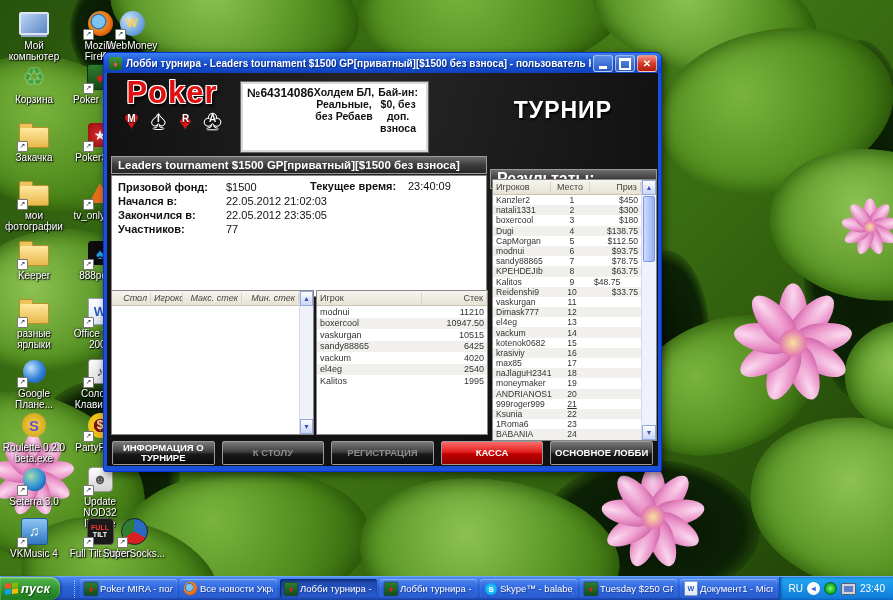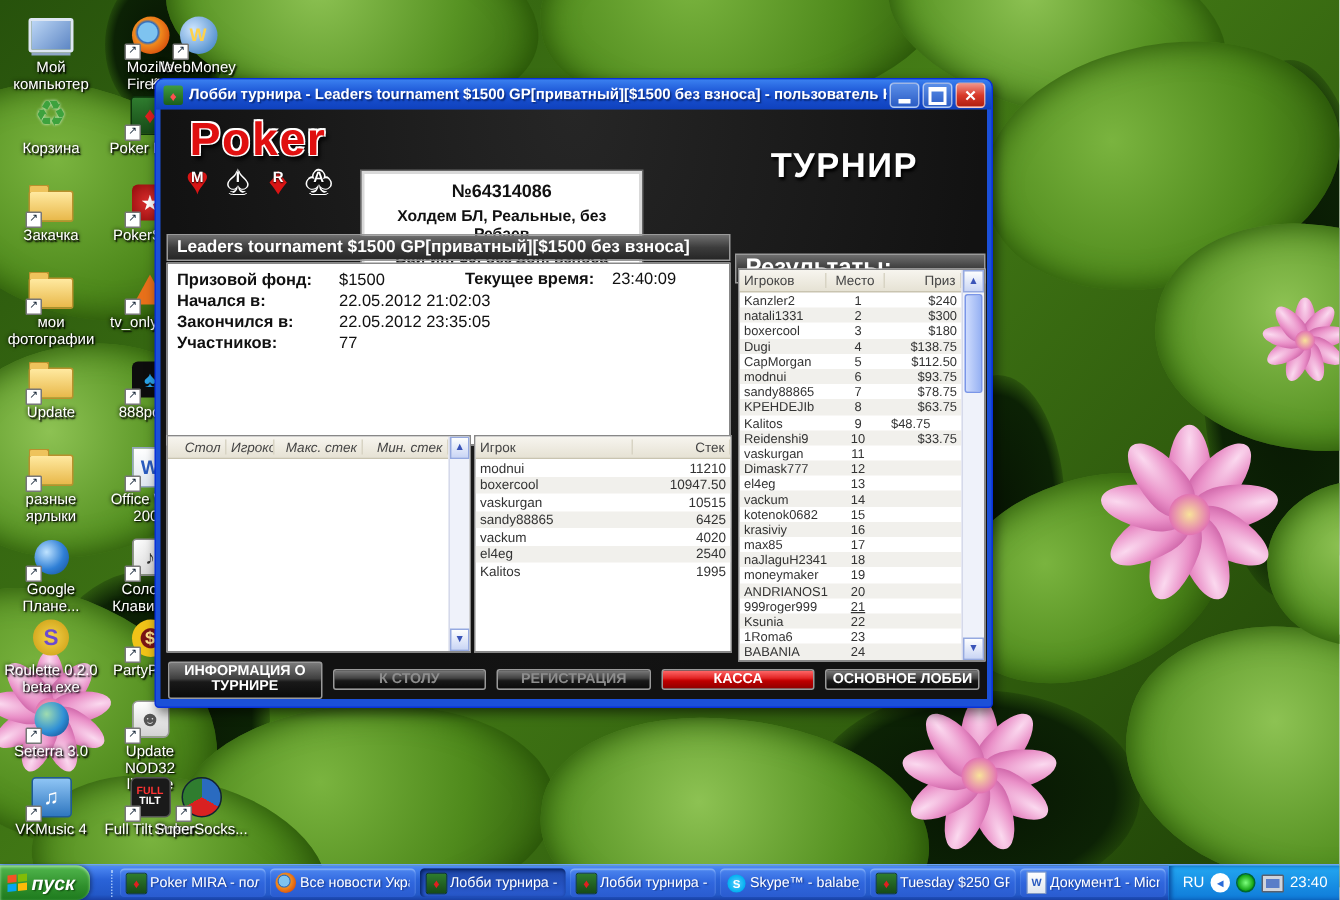--- a/index.html
+++ b/index.html
@@ -91,22 +91,22 @@
             background:radial-gradient(ellipse at 50% 0,#262626,#121212 70%);}
   .logo{position:absolute;left:10px;top:2px;width:110px;text-align:center;}
   .logo-word{font-size:31px;font-weight:bold;color:#e01010;letter-spacing:1px;
              text-shadow:-1px -1px 0 #fff,1px -1px 0 #fff,-1px 1px 0 #fff,1px 1px 0 #fff,2px 3px 3px #000;}
   .suits{display:flex;justify-content:center;gap:1px;margin-top:-6px;}
   .suit{position:relative;font-size:26px;line-height:30px;width:26px;}
   .suit.dk{text-shadow:-1px 0 #fff,1px 0 #fff,0 -1px #fff,0 1px #fff;}
   .suit .lt{position:absolute;left:50%;top:48%;transform:translate(-50%,-50%);
             font-size:10px;font-weight:bold;color:#fff;text-shadow:0 1px 1px #000;}
   .hbox{position:absolute;left:134px;top:9px;width:175px;height:62px;background:#fff;
-        border:2px solid #d9d9d9;outline:1px solid #666;display:flex;flex-direction:column;
-        justify-content:space-around;text-align:center;padding:2px 4px;margin-top:32px;}
+        border:2px solid #d9d9d9;outline:1px solid #666;display:flex;flex-direction:row;
+        justify-content:space-around;text-align:center;padding:2px 4px;}
   .hbox div{font-size:10.5px;font-weight:bold;color:#111;}
   .hbox .num{font-size:12px;}
   .mode{position:absolute;right:46px;top:24px;font-size:23px;font-weight:bold;color:#fff;
         letter-spacing:1px;text-shadow:1px 2px 2px #000;}
   .sbar{position:absolute;background:linear-gradient(#6e6e6e,#3c3c3c 50%,#262626);
         border:1px solid #9a9a9a;color:#fff;font-weight:bold;display:flex;align-items:center;padding:0 6px;}
   #sbarL{left:4px;top:83px;width:362px;height:16px;font-size:11.5px;}
   #rbar{left:383px;top:96px;width:153px;height:18px;font-size:16px;}
   .ipanel{position:absolute;left:4px;top:102px;width:362px;height:112px;background:#fff;
           border:1px solid #888;padding:4px 6px;font-size:11px;color:#111;}
@@ -129,21 +129,21 @@
   .tbody .trow:nth-child(even){background:#f1f0ec;}
   .td{padding:0 3px;overflow:hidden;white-space:nowrap;}
   .sb{width:14px;flex:none;background:#eff2fa;border-left:1px solid #d5d9ea;
       display:flex;flex-direction:column;}
   .sb-btn{height:13px;flex:none;background:linear-gradient(#fdfefe,#c9d5f5);
           border:1px solid #95a9e0;color:#3a54b8;font-size:7px;display:flex;
           align-items:center;justify-content:center;cursor:pointer;}
   .sb-thumb{height:64px;margin:1px;background:linear-gradient(90deg,#cfdcfd,#96b1f3);
             border:1px solid #7a96e8;border-radius:2px;cursor:pointer;}
   .sb-fill{flex:1;}
-  #wbtns{position:absolute;left:0;right:0;top:368px;height:24px;display:flex;gap:7px;padding:0 5px;align-items:center;}
+  #wbtns{position:absolute;left:0;right:0;top:368px;height:24px;display:flex;gap:7px;padding:0 5px;}
   .wbtn{flex:1;border:1px solid #9a9a9a;border-radius:2px;cursor:pointer;
         background:linear-gradient(#7a7a7a,#3f3f3f 45%,#191919 55%,#0a0a0a);
         color:#fff;font-size:9.5px;font-weight:bold;display:flex;align-items:center;
         justify-content:center;text-align:center;line-height:10.5px;padding:1px 2px;}
   .wbtn.dis{color:#8d8d8d;cursor:default;}
   .wbtn.red{background:linear-gradient(#ff6a6a,#e02020 45%,#c00000 55%,#8f0000);}
   
   #taskbar{position:absolute;left:0;right:0;bottom:0;height:23px;z-index:9;display:flex;align-items:center;
            background:linear-gradient(#4f8bf5,#2a63d8 40%,#2258c8 85%,#1941a5);border-top:1px solid #6aa3f8;}
   #startbtn{width:60px;height:23px;flex:none;border-radius:0 9px 9px 0;cursor:pointer;
@@ -310,21 +310,21 @@
           <div class="g-vlc"></div>
           <div class="sc">↗</div>
         </div>
         <div class="dicon-label">tv_only.m3u</div>
       </div>
       <div class="dicon" style="left: 2px; top: 238px;">
         <div class="dicon-img">
           <div class="g-folder"></div>
           <div class="sc">↗</div>
         </div>
-        <div class="dicon-label">Update</div>
+        <div class="dicon-label">Keeper</div>
       </div>
       <div class="dicon" style="left: 68px; top: 238px;">
         <div class="dicon-img">
           <div class="g-888 cc">♠</div>
           <div class="sc">↗</div>
         </div>
         <div class="dicon-label">888poker</div>
       </div>
       <div class="dicon" style="left: 2px; top: 296px;">
         <div class="dicon-img">
@@ -516,21 +516,21 @@
         <div class="tmain">
             <div class="thead">
               <div class="th" style="flex: 1 1 0%; text-align: left;">Игроков</div>
               <div class="th" style="width: 32px; text-align: center;">Место</div>
               <div class="th" style="width: 44px; text-align: right;">Приз</div>
             </div>
             <div class="tbody">
               <div class="trow">
                 <div class="td" style="flex: 1 1 0%; text-align: left;">Kanzler2</div>
                 <div class="td" style="width: 32px; text-align: center;">1</div>
-                <div class="td" style="width: 44px; text-align: right;">$240</div>
+                <div class="td" style="width: 44px; text-align: right;">$450</div>
               </div>
               <div class="trow">
                 <div class="td" style="flex: 1 1 0%; text-align: left;">natali1331</div>
                 <div class="td" style="width: 32px; text-align: center;">2</div>
                 <div class="td" style="width: 44px; text-align: right;">$300</div>
               </div>
               <div class="trow">
                 <div class="td" style="flex: 1 1 0%; text-align: left;">boxercool</div>
                 <div class="td" style="width: 32px; text-align: center;">3</div>
                 <div class="td" style="width: 44px; text-align: right;">$180</div>

